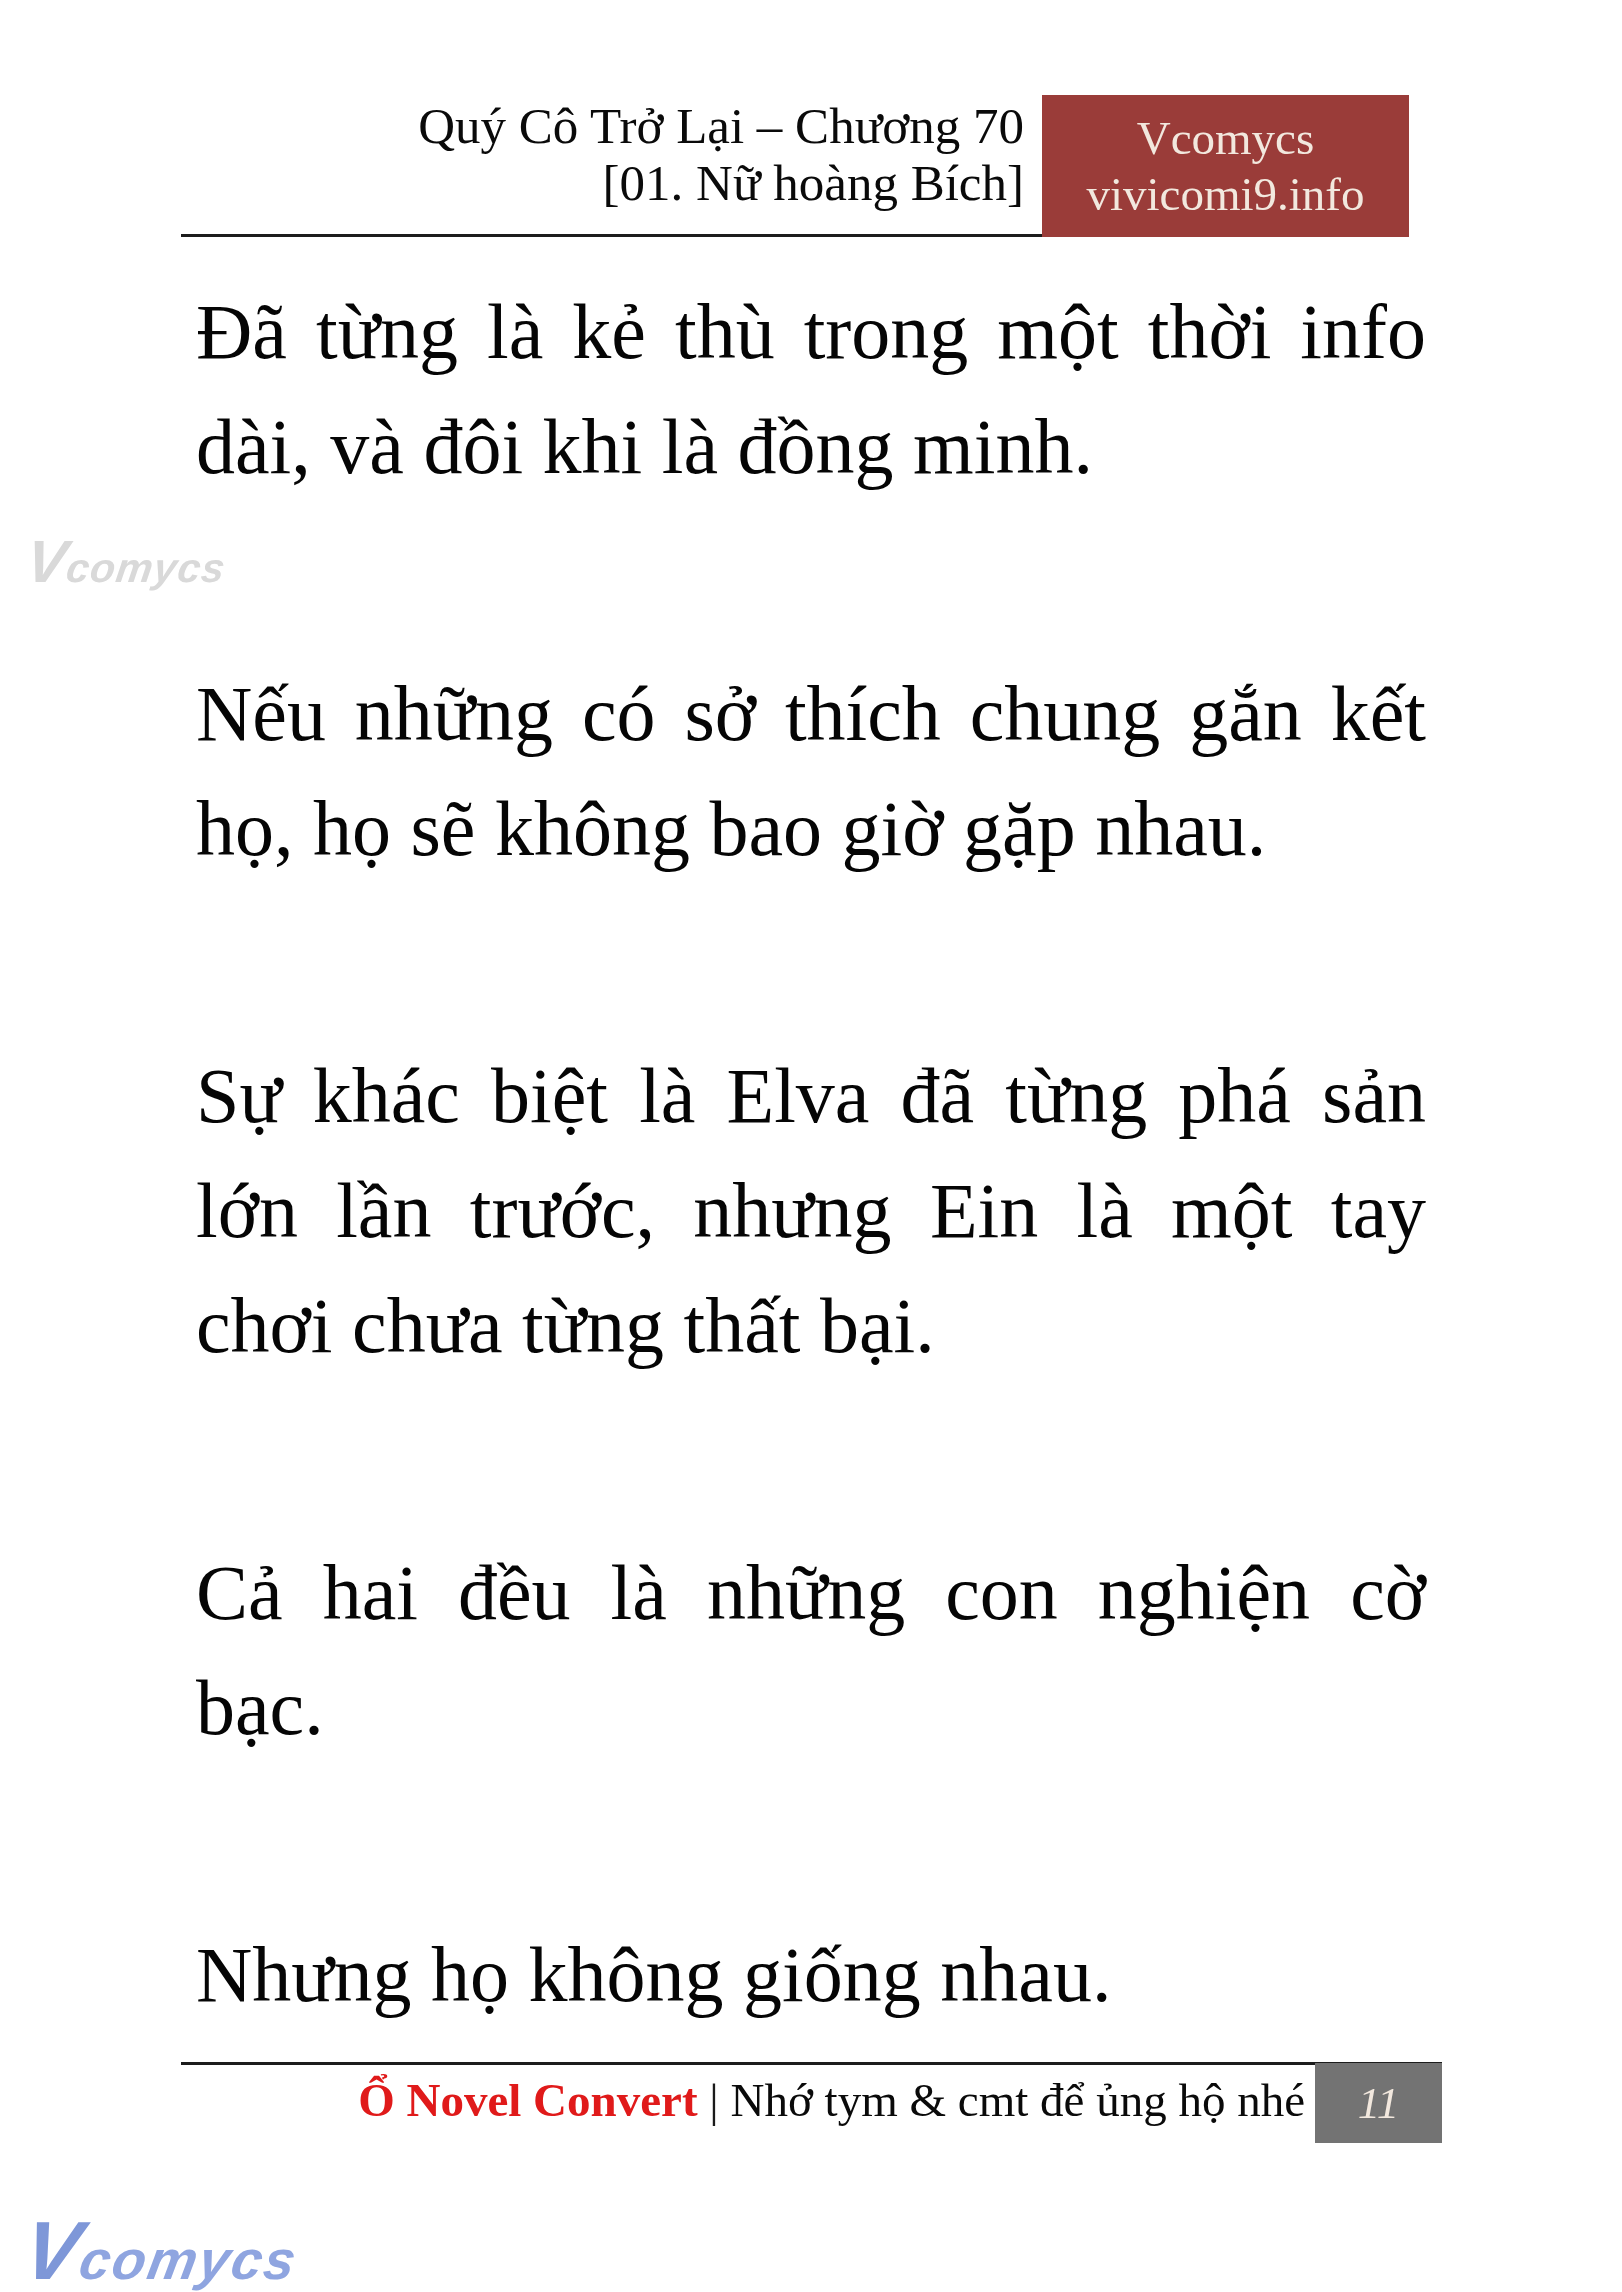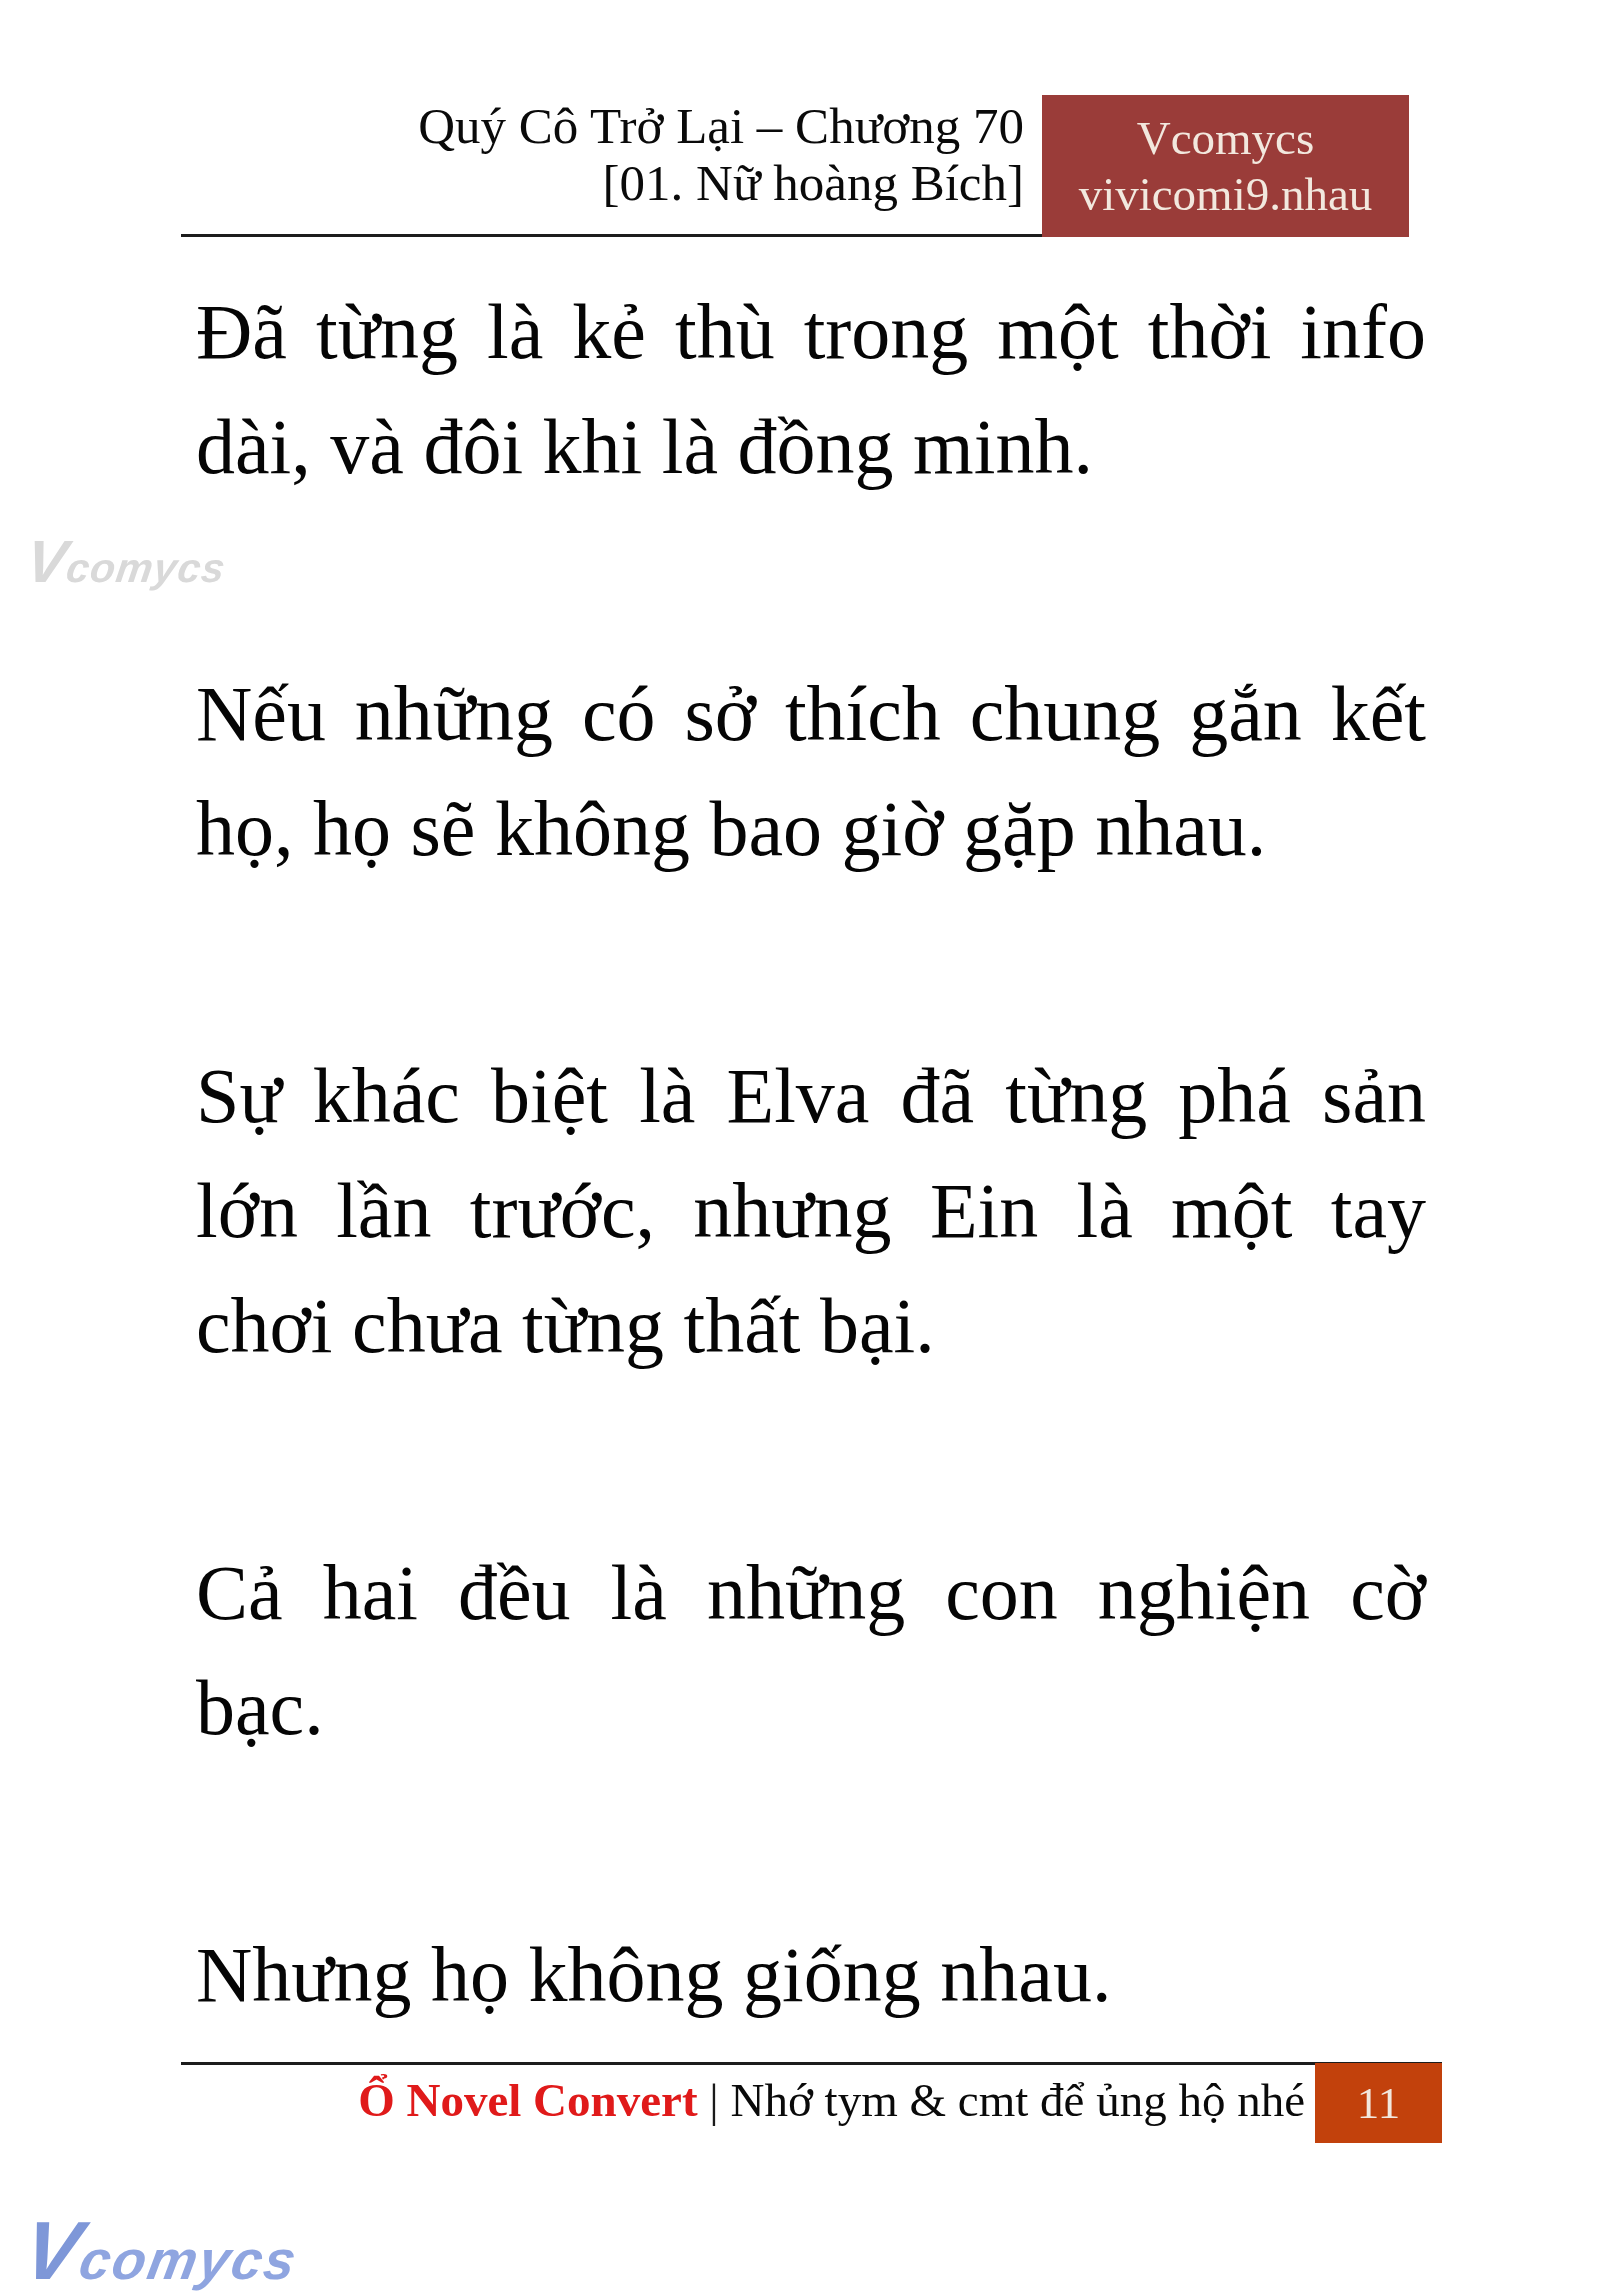--- a/index.html
+++ b/index.html
@@ -128,21 +128,21 @@
 
 <div class="page">
 
   <div class="header-title">
     <div>Quý Cô Trở Lại – Chương 70</div>
     <div>[01. Nữ hoàng Bích]</div>
   </div>
 
   <div class="header-badge" style="background: rgb(154, 60, 57);">
     <div>Vcomycs</div>
-    <div>vivicomi9.nhau</div>
+    <div>vivicomi9.info</div>
   </div>
 
   <div class="rule header-rule"></div>
 
   <div class="wm-side"><span class="initial">V</span><span>comycs</span></div>
 
   <div class="body-text">
       <div class="para">
         <div class="line">Đã từng là kẻ thù trong một thời info</div>
         <div class="line last">dài, và đôi khi là đồng minh.</div>
@@ -162,20 +162,20 @@
       </div>
       <div class="para">
         <div class="line last">Nhưng họ không giống nhau.</div>
       </div>
     </div>
 
   <div class="rule footer-rule"></div>
 
   <div class="footer-text"><span class="footer-brand" style="color: rgb(224, 26, 26);">Ổ Novel Convert</span><span class="footer-sep">|</span><span>Nhớ tym &amp; cmt để ủng hộ nhé</span></div>
 
-  <div class="footer-pagebox" style="background: #c2410c;">
+  <div class="footer-pagebox" style="background: #737373; font-style: italic;">
     <span>11</span>
   </div>
 
   <div class="logo" style="color: rgb(143, 165, 224);"><span class="initial">V</span><span>comycs</span></div>
 
 </div>
 
 
 </body></html>

